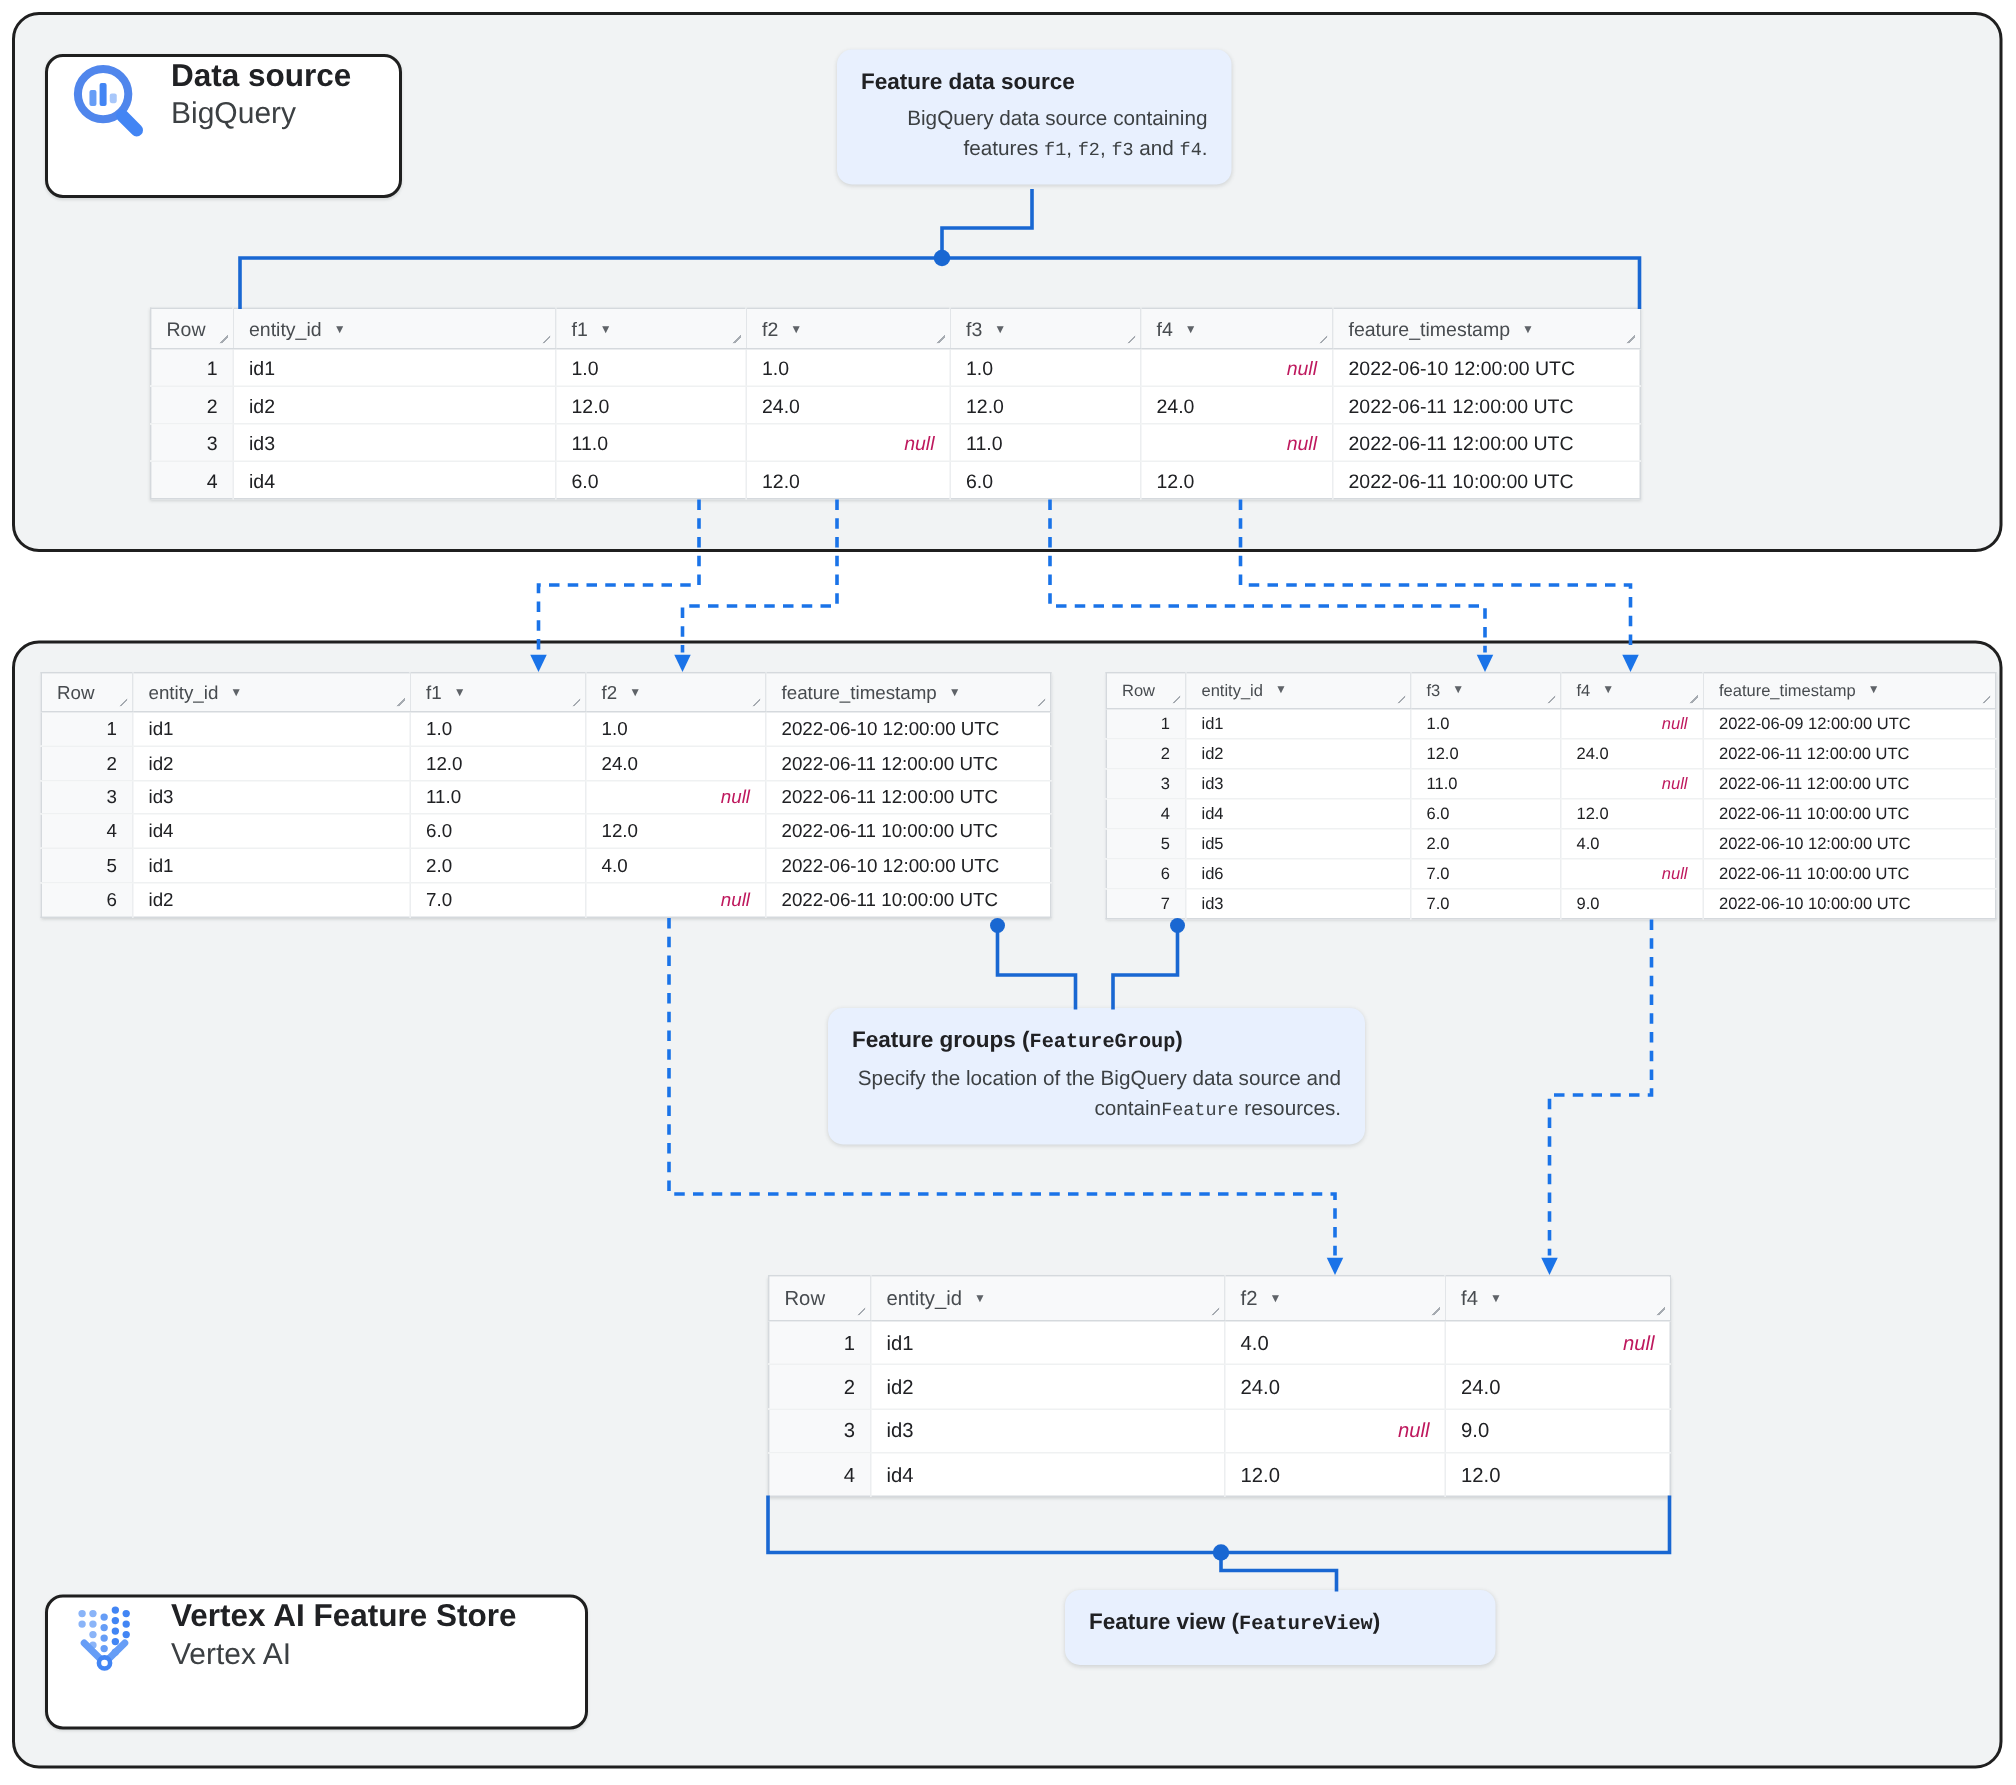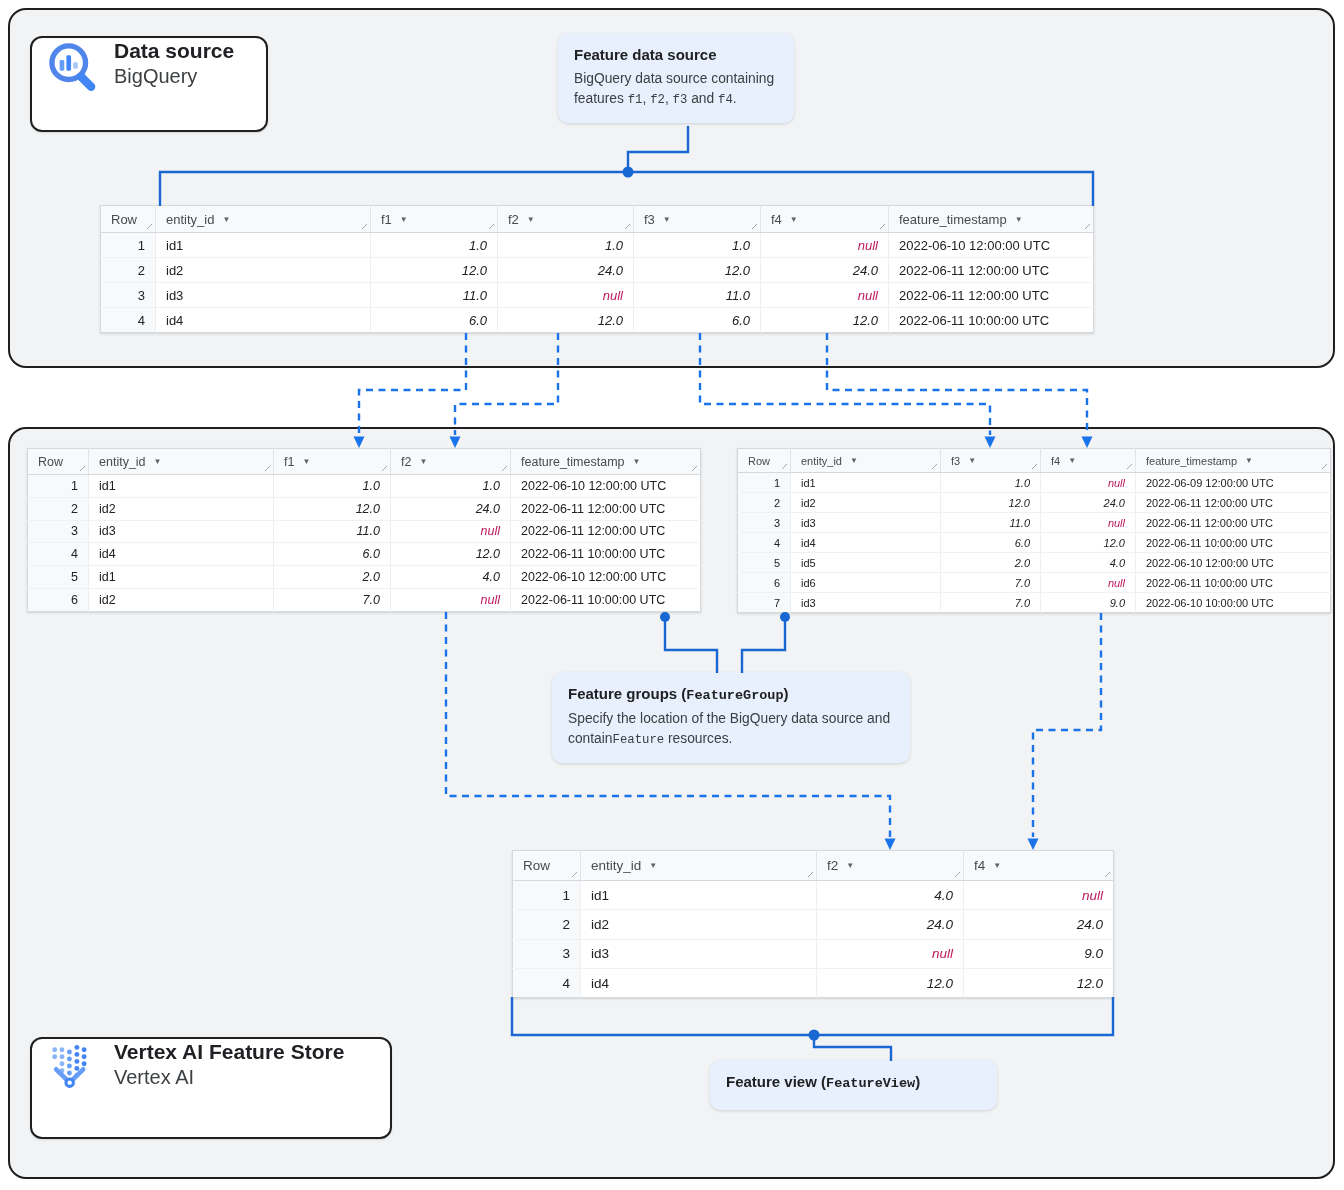--- a/index.html
+++ b/index.html
@@ -8,51 +8,51 @@
   #canvas { position:relative; width:1344px; height:1190px; background:#fff; overflow:hidden; }
 
   .bigbox { position:absolute; background:#f1f3f4; border:2px solid #1f1f1f; border-radius:18px; z-index:1; }
   #box-source { left:8px; top:8px; width:1327px; height:360px; }
   #box-store  { left:8px; top:427px; width:1327px; height:752px; }
 
   .card { position:absolute; background:#fff; border:2px solid #1f1f1f; border-radius:12px;
           display:flex; align-items:flex-start; gap:14px; padding:0 18px 0 12px; z-index:10;
           box-shadow:0 1px 2px rgba(60,64,67,.15); }
   #card-source { left:30px; top:36px; width:238px; height:96px; }
-  #card-store  { left:30px; top:1037px; width:362px; height:102px; }
+  #card-store  { left:30px; top:1063px; width:362px; height:90px; }
   .card .icon { width:56px; height:56px; flex:0 0 auto; }
   .card-title { font-size:21px; font-weight:bold; color:#202124; line-height:1.2; }
   .card-sub   { font-size:20px; color:#3c4043; line-height:1.3; }
 
   .callout { position:absolute; background:#e8f0fe; border-radius:10px; padding:13px 16px; z-index:10;
              box-shadow:0 1px 3px rgba(60,64,67,.18); }
-  #callout-source { left:558px; top:33px;  width:236px; }
+  #callout-source { left:558px; top:33px;  width:263px; }
   #callout-groups { left:552px; top:672px; width:358px; }
   #callout-view   { left:710px; top:1060px; width:287px; }
   .callout-title { font-size:15px; font-weight:bold; color:#202124; margin-bottom:6px; }
-  .callout-body  { font-size:13.8px; color:#3c4043; line-height:1.45; }
+  .callout-body  { font-size:13.8px; color:#3c4043; line-height:1.45;text-align:right; }
   .callout-title .mono { font-family:"Liberation Mono","DejaVu Sans Mono",monospace; font-size:13.5px; font-weight:bold; }
   .callout-body  .mono { font-family:"Liberation Mono","DejaVu Sans Mono",monospace; font-size:12.3px; }
 
   .tbl { position:absolute; z-index:10; }
   #tbl-source { left:100px; top:205px; width:993px; --fs:13px;   --hh:27px; --rh:25px; }
   #tbl-left   { left:27px;  top:448px; width:673px; --fs:12.5px; --hh:26px; --rh:22.8px; }
   #tbl-right  { left:737px; top:448px; width:593px; --fs:11px;   --hh:24px; --rh:20px; }
   #tbl-view   { left:512px; top:850px; width:601px; --fs:13.5px; --hh:30px; --rh:29.3px; }
 
   table.bq { border-collapse:collapse; table-layout:fixed; width:100%; background:#fff;
              border:1px solid #d5d9dd; box-shadow:0 1px 2px rgba(60,64,67,.18); }
   .bq th { position:relative; height:var(--hh); background:#f8f9fa; color:#474b4f; font-weight:normal;
            text-align:left; padding:0 10px; border-right:1px solid #e2e5e8; border-bottom:1px solid #d5d9dd;
            font-size:var(--fs); white-space:nowrap; overflow:hidden; }
   .bq td { height:var(--rh); padding:0 10px; border-right:1px solid #eceef0; border-bottom:1px solid #eff1f2;
            font-size:var(--fs); color:#202124; white-space:nowrap; overflow:hidden; }
   .bq th:last-child, .bq td:last-child { border-right:none; }
   .bq tr:last-child td { border-bottom:none; }
-  .bq td.num { text-align:right;font-style:italic; }
+  .bq td.num { text-align:left; }
   .bq td.rownum { text-align:right; background:#f8f9fa; }
   .bq td.null { font-style:italic; color:#be185d; text-align:right; }
   .sort { font-size:8px; color:#5f6368; margin-left:8px; vertical-align:2px; }
   .rz { position:absolute; right:3px; bottom:3px; width:10px; height:9px;
         background:repeating-linear-gradient(135deg,#a6abb1 0 1.4px,transparent 1.4px 4.6px);
         clip-path:polygon(100% 0,100% 100%,0 100%); }
 
   #overlay { position:absolute; left:0; top:0; z-index:30; pointer-events:none; }
 </style>
 </head>

